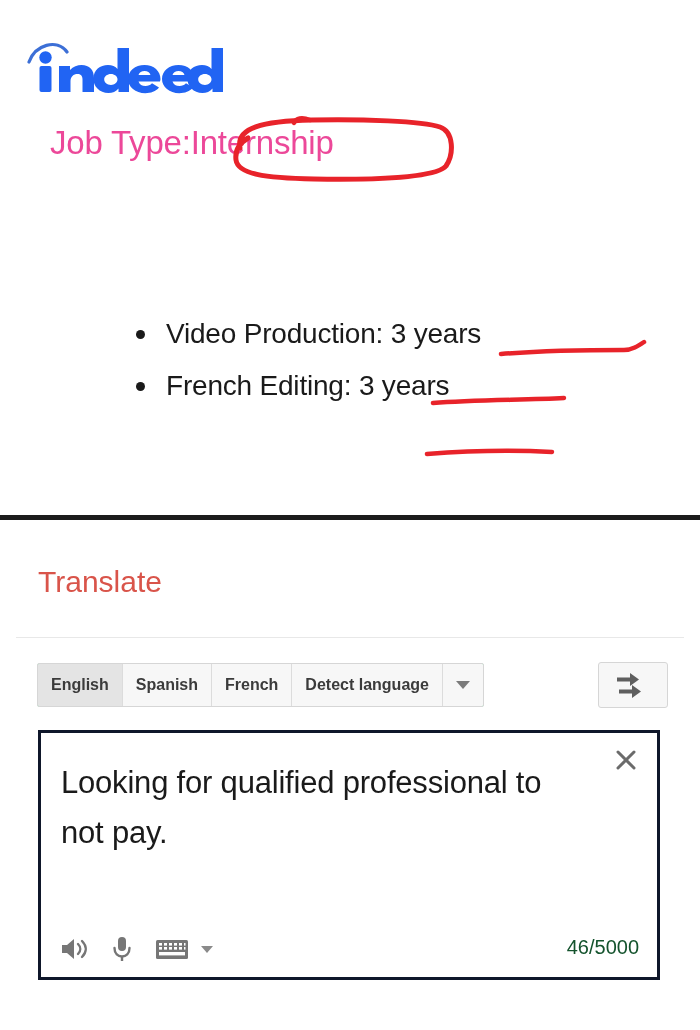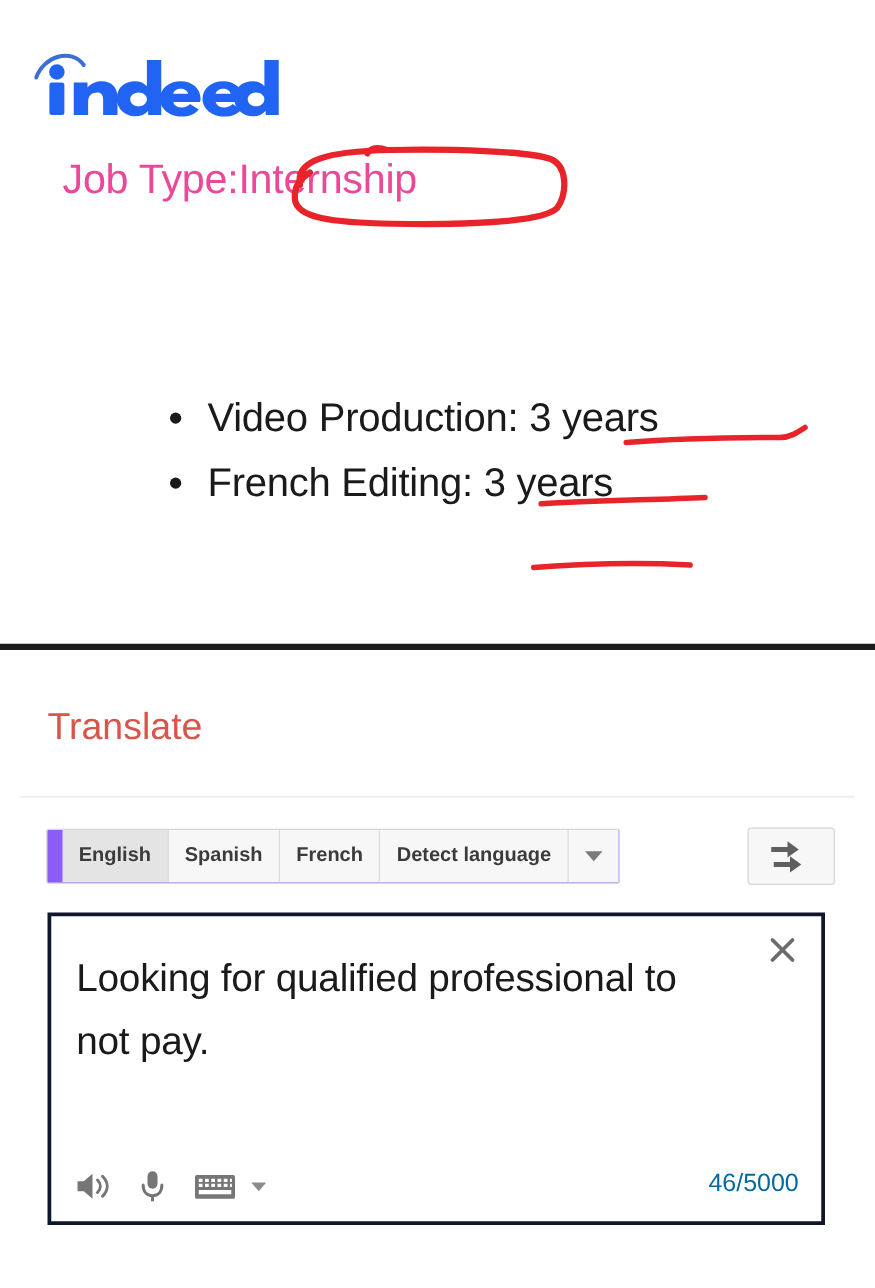--- a/index.html
+++ b/index.html
@@ -58,21 +58,21 @@
 
   .req-list {
     position: absolute;
     left: 130px;
     top: 308px;
     margin: 0;
     padding: 0;
     list-style: none;
   }
   .req-item {
-    font-size: 32px;
+    font-size: 28px;
     color: #1a1a1a;
     line-height: 52px;
     white-space: nowrap;
     letter-spacing: -0.2px;
     position: relative;
     padding-left: 36px;
   }
   .req-item .dot {
     position: absolute;
     left: 6px;
@@ -142,23 +142,22 @@
   
   .lang-bar {
     position: absolute;
     left: 37px;
     top: 143px;
     height: 44px;
     display: flex;
     border: 1px solid #d6d6d6;
     border-radius: 2px;
     overflow: hidden;
-    background: #8b5cf6;
+    background: #86efac;
     box-sizing: border-box;
-    padding-left: 12px;
   }
   .lang-tab {
     display: flex;
     align-items: center;
     justify-content: center;
     padding: 0 13px;
     font-size: 16px;
     font-weight: bold;
     color: #3b3b3b;
     background: #f7f7f7;
@@ -253,21 +252,21 @@
     border-left: 6px solid transparent;
     border-right: 6px solid transparent;
     border-top: 7px solid #8a8a8a;
     margin-left: -10px;
   }
   .char-count {
     position: absolute;
     right: 18px;
     bottom: 18px;
     font-size: 20px;
-    color: #0369a1;
+    color: #14532d;
   }
 </style>
 </head>
 <body>
 
 <div class="job-section">
 
   <div class="indeed-logo">
     <svg width="200" height="54" viewBox="0 0 200 54" xmlns="http://www.w3.org/2000/svg">
 

